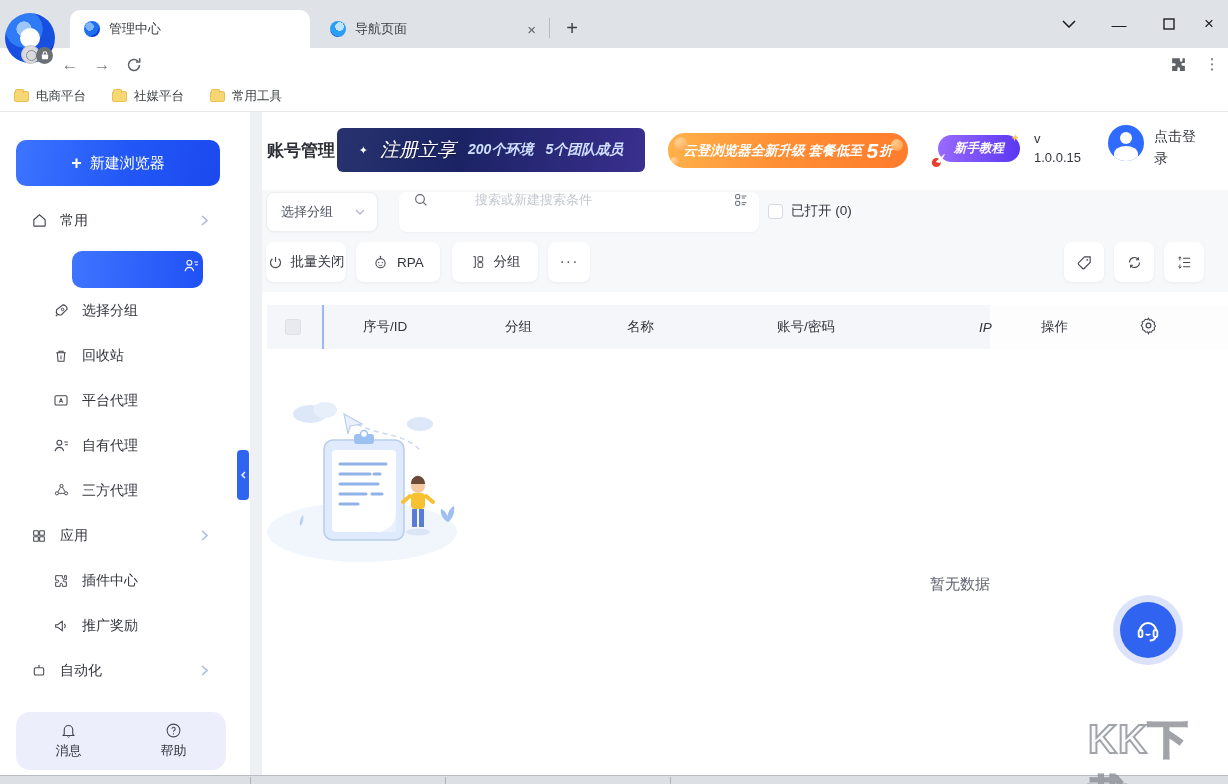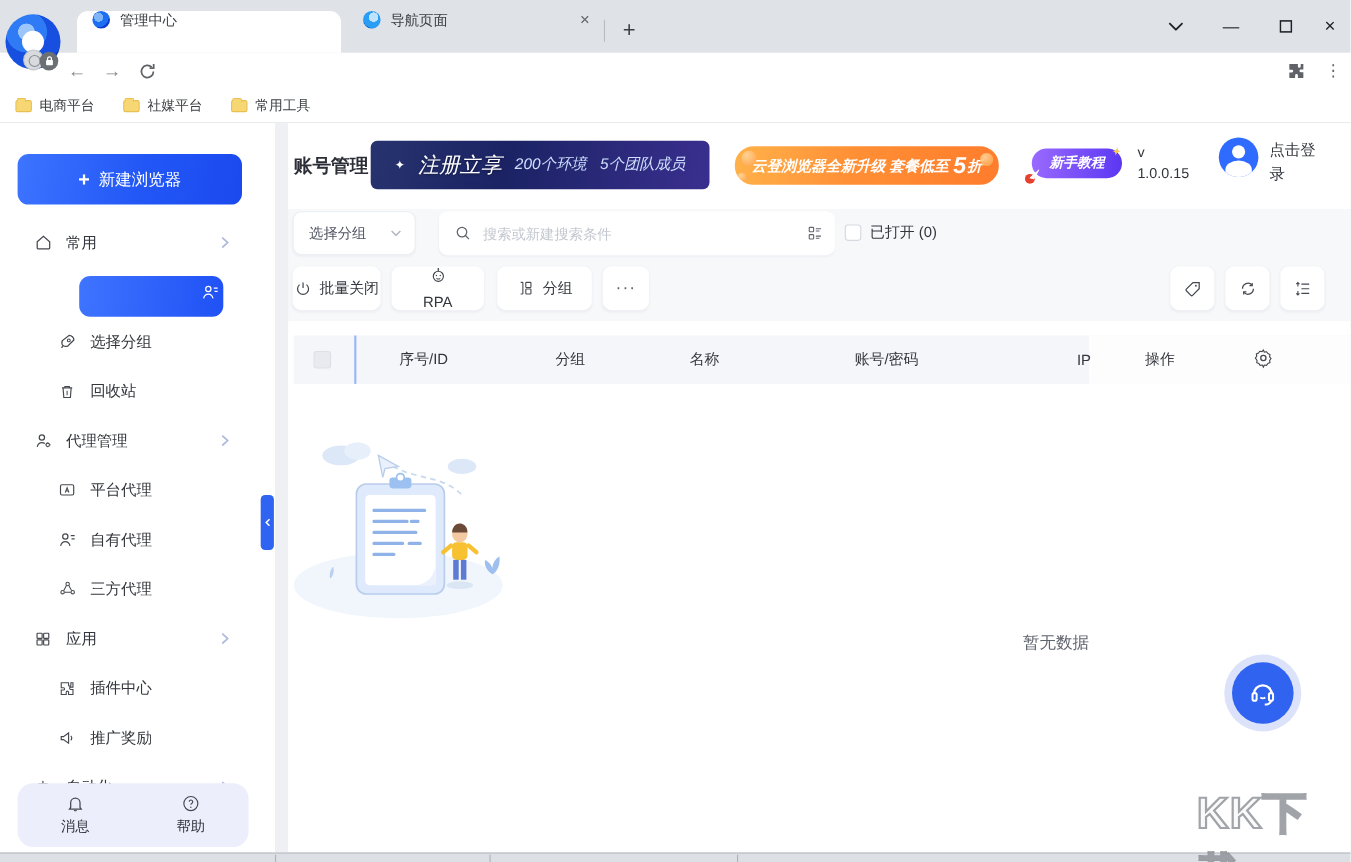--- a/index.html
+++ b/index.html
@@ -2,21 +2,21 @@
 <html><head>
 <meta charset="utf-8">
 <style>
   * { margin:0; padding:0; box-sizing:border-box; }
   html,body { width:1228px; height:784px; }
   body { font-family:"Liberation Sans", sans-serif; }
   .screen { position:relative; width:1228px; height:784px; background:#fff; overflow:hidden; }
 
   
   .titlebar { position:absolute; left:0; top:0; width:100%; height:48px; background:#dfe2e7; }
-  .tab { position:absolute; top:10px; height:38px; display:flex; font-size:13px; color:#3c4043; }
+  .tab { position:absolute; top:10px; height:38px; display:flex; align-items:center; font-size:13px; color:#3c4043; }
   .tab.active { left:70px; width:240px; background:#fff; border-radius:10px 10px 0 0; }
   .tab.inactive { left:316px; width:230px; }
   .tab .fav { width:16px; height:16px; border-radius:50%; margin:0 9px 0 14px; flex:0 0 16px; }
   .fav1 { background:radial-gradient(circle at 35% 35%, #7fb4f7 0 28%, #1d6ff2 29% 62%, #0b3bd0 63%); }
   .fav2 { background:radial-gradient(circle at 60% 35%, #bfe3ff 0 30%, #2a9df4 31% 70%, #1565d8 71%); }
   .tab-title { overflow:hidden; white-space:nowrap; flex:1; }
   .tab-close { font-size:15px; color:#5f6368; padding:0 10px; cursor:default; }
   .tab-sep { position:absolute; left:549px; top:18px; width:1px; height:20px; background:#b8bcc2; }
   .newtab-btn { position:absolute; left:558px; top:14px; width:28px; height:28px; border-radius:50%; display:flex; align-items:center; justify-content:center; font-size:20px; color:#3c4043; }
   .winctl { position:absolute; top:0; height:48px; width:46px; display:flex; align-items:center; justify-content:center; color:#202124; font-size:15px; }
@@ -62,49 +62,49 @@
   .sf-item { flex:1; display:flex; flex-direction:column; align-items:center; justify-content:center; gap:3px; font-size:13px; color:#33363d; }
   .sf-item .ic { color:#45484f; }
   .collapse-handle { position:absolute; left:237px; top:338px; width:12px; height:50px; background:#2f63f2; border-radius:4px; color:#fff; display:flex; align-items:center; justify-content:center; font-size:9px; z-index:4; }
 
   
   .main { position:absolute; left:262px; top:0; right:0; height:100%; background:#f7f8fa; }
   .m-header { position:absolute; left:0; top:0; right:0; height:78px; background:#fff; }
   .page-title { position:absolute; left:5px; top:27px; font-size:17px; font-weight:bold; color:#2b2e36; }
   .banner1 { position:absolute; left:75px; top:16px; width:308px; height:44px; border-radius:6px; background:linear-gradient(100deg,#27336e 0%,#1b2364 40%,#3a2f8f 100%); display:flex; align-items:center; justify-content:center; gap:12px; overflow:hidden; }
   .banner1 .b1-main { color:#fff; font-size:19px; font-weight:normal; font-style:italic; text-shadow:0 1px 2px rgba(0,0,0,.4); }
-  .banner1 .b1-sub { color:#cfe0ff; font-size:14px; font-weight:normal; font-style:italic; }
+  .banner1 .b1-sub { color:#cfe0ff; font-size:14px; font-weight:bold; font-style:italic; }
   .banner1 .spark { color:#fff; font-size:11px; }
   .banner2 { position:absolute; left:406px; top:21px; width:240px; height:35px; border-radius:17px; background:linear-gradient(100deg,#ffb24a 0%,#ff8f35 45%,#ff7c2c 100%); display:flex; align-items:center; justify-content:center; color:#fff; font-weight:bold; font-style:italic; font-size:13.5px; overflow:hidden; }
   .banner2 .big5 { font-size:21px; margin:0 1px 0 4px; }
   .balloon { position:absolute; border-radius:50%; background:radial-gradient(circle at 35% 30%, #ffd9a0, #ff9c3f); opacity:.85; }
   .tut-badge { position:absolute; left:676px; top:23px; width:82px; height:27px; border-radius:14px; background:linear-gradient(95deg,#9a6bff 0%,#5a36f2 100%); color:#fff; font-size:12.5px; font-weight:bold; font-style:italic; display:flex; align-items:center; justify-content:center; }
   .tut-badge .spark2 { position:absolute; right:2px; top:-2px; color:#ffc24a; font-size:9px; }
   .tut-hand { position:absolute; left:-8px; bottom:-6px; }
   .version { position:absolute; left:772px; top:17px; font-size:13px; color:#33363d; line-height:19px; }
   .login-wrap { position:absolute; left:846px; top:13px; display:flex; gap:10px; }
   .avatar { width:36px; height:36px; border-radius:50%; background:#2f6bff; position:relative; overflow:hidden; flex:0 0 36px; }
   .avatar:before { content:""; position:absolute; left:12px; top:7px; width:12px; height:12px; border-radius:50%; background:#fff; }
   .avatar:after { content:""; position:absolute; left:6px; top:21px; width:24px; height:16px; border-radius:50% 50% 0 0; background:#fff; }
   .login-text { width:46px; font-size:14px; color:#33363d; line-height:22px; }
 
   
   .grp-select { position:absolute; left:4px; top:80px; width:112px; height:40px; background:#fff; border:1px solid #eceef2; border-radius:8px; display:flex; align-items:center; justify-content:space-between; padding:0 12px 0 14px; font-size:13px; color:#4e5360; box-shadow:0 1px 2px rgba(30,40,90,.04); }
   .grp-select .chev { color:#b6bac4; display:flex; }
-  .searchbox { position:absolute; left:137px; top:80px; width:360px; height:40px; background:#fff; border-radius:8px; display:flex; align-items:center; padding:0 10px 0 14px; box-shadow:0 1px 2px rgba(30,40,90,.04); }
+  .searchbox { position:absolute; left:137px; top:80px; width:360px; height:40px; background:#fff; border-radius:8px; display:flex; align-items:flex-start; padding:0 10px 0 14px; box-shadow:0 1px 2px rgba(30,40,90,.04);gap:36px; }
   .searchbox .mag { color:#60646e; display:flex; margin-right:10px; }
   .searchbox input { flex:1; border:none; outline:none; font-size:13px; color:#333; background:transparent; font-family:"Liberation Sans",sans-serif; }
   .searchbox input::placeholder { color:#c3c7cf; }
   .searchbox .filt { color:#60646e; display:flex; }
   .opened-check { position:absolute; left:506px; top:90px; display:flex; align-items:center; gap:8px; font-size:13.5px; color:#33363d; }
   .cbox { width:15px; height:15px; border:1px solid #d6d9e0; border-radius:3px; background:#fff; }
 
   .act-btn { position:absolute; top:130px; height:40px; background:#fff; border-radius:8px; display:flex; align-items:center; justify-content:center; gap:8px; font-size:13.5px; color:#33363d; box-shadow:0 1px 3px rgba(30,40,90,.06); }
   .act-btn .ic { display:flex; color:#45484f; }
-  .ab1 { left:4px; width:80px; } .ab2 { left:94px; width:84px;flex-direction:column; } .ab3 { left:190px; width:86px; } .ab4 { left:286px; width:42px; font-size:16px; letter-spacing:1px; color:#60646e; }
+  .ab1 { left:4px; width:80px; } .ab2 { left:94px; width:84px; } .ab3 { left:190px; width:86px; } .ab4 { left:286px; width:42px; font-size:16px; letter-spacing:1px; color:#60646e; }
   .sq-btn { position:absolute; top:130px; width:40px; height:40px; background:#fff; border-radius:8px; display:flex; align-items:center; justify-content:center; color:#45484f; box-shadow:0 1px 3px rgba(30,40,90,.06); }
   .sb1 { left:802px; } .sb2 { left:852px; } .sb3 { left:902px; }
 
   
   .table-zone { position:absolute; left:0; top:180px; right:0; bottom:0; background:#fff; }
   .thead { position:absolute; left:5px; top:13px; right:0; height:44px; background:#f4f6fa; }
   .thead-white { position:absolute; left:723px; top:0; right:0; height:44px; background:#fdfdfe; }
   .th-cb { position:absolute; left:18px; top:14px; width:16px; height:16px; border-radius:3px; background:#e8eaef; border:1px solid #dde0e7; }
   .th { position:absolute; top:0; height:44px; display:flex; align-items:center; font-size:13.5px; color:#33363d; }
   .vline { position:absolute; left:55px; top:0; width:2px; height:44px; background:#9db6f5; }
@@ -247,36 +247,20 @@
           <span class="ic">
               <svg width="16" height="16" viewBox="0 0 24 24">
                 <path d="M5 7h14M9 7V5h6v2" fill="none" stroke="currentColor" stroke-width="1.6"></path>
                 <path d="M6.5 7l1 13h9l1-13" fill="none" stroke="currentColor" stroke-width="1.6"></path>
                 <path d="M12 11v6" stroke="currentColor" stroke-width="1.4"></path>
               </svg>
             </span>
           <span>回收站</span>
         </div>
 
-        <div class="mi lv0">
-          <span class="ic">
-              <svg width="17" height="17" viewBox="0 0 24 24">
-                <circle cx="10" cy="8" r="3.4" fill="none" stroke="currentColor" stroke-width="1.6"></circle>
-                <path d="M4 20c.8-3.6 3.2-5.4 6-5.4 1.4 0 2.7.4 3.8 1.2" fill="none" stroke="currentColor" stroke-width="1.6"></path>
-                <circle cx="17.5" cy="17.5" r="2.2" fill="none" stroke="currentColor" stroke-width="1.4"></circle>
-                <path d="M17.5 14.4v1M17.5 19.6v1M14.8 17.5h1M20.2 17.5h1" stroke="currentColor" stroke-width="1.2"></path>
-              </svg>
-            </span>
-          <span>代理管理</span>
-          <span class="chev">
-              <svg width="7" height="11" viewBox="0 0 7 11">
-                <polyline points="1,1 6,5.5 1,10" fill="none" stroke="currentColor" stroke-width="1.6"></polyline>
-              </svg>
-            </span>
-        </div>
 
         <div class="mi lv1">
           <span class="ic">
               <svg width="16" height="16" viewBox="0 0 24 24">
                 <rect x="3" y="4" width="18" height="14" rx="2" fill="none" stroke="currentColor" stroke-width="1.6"></rect>
                 <path d="M9.5 14.5L12 8l2.5 6.5M10.5 12.5h3" fill="none" stroke="currentColor" stroke-width="1.5"></path>
               </svg>
             </span>
           <span>平台代理</span>
         </div>
@@ -521,21 +505,21 @@
 
       <div class="table-zone">
         <div class="thead">
           <div class="thead-white"></div>
           <span class="th-cb"></span>
           <div class="vline"></div>
           <div class="th" style="left:96px;">序号/ID</div>
           <div class="th" style="left:238px;">分组</div>
           <div class="th" style="left:360px;">名称</div>
           <div class="th" style="left:510px;">账号/密码</div>
-          <div class="th" style="left:712px;">IP</div>
+          <div class="th" style="left:712px;font-style:italic;">IP</div>
           <div class="th" style="left:774px;">操作</div>
           <span class="th-gear">
             <svg width="19" height="19" viewBox="0 0 24 24">
                 <circle cx="12" cy="12" r="3" fill="none" stroke="currentColor" stroke-width="1.5"></circle>
                 <path d="M12 2.8l1.1 2.4 2.6-.4 1.5 2.1 2.4 1-.4 2.6 1.6 2.1-1.6 2.1.4 2.6-2.4 1-1.5 2.1-2.6-.4-1.1 2.4-1.1-2.4-2.6.4-1.5-2.1-2.4-1 .4-2.6L2.8 12l1.6-2.1-.4-2.6 2.4-1 1.5-2.1 2.6.4z" fill="none" stroke="currentColor" stroke-width="1.3"></path>
               </svg>
           </span>
         </div>
 
         <div class="empty-wrap">

